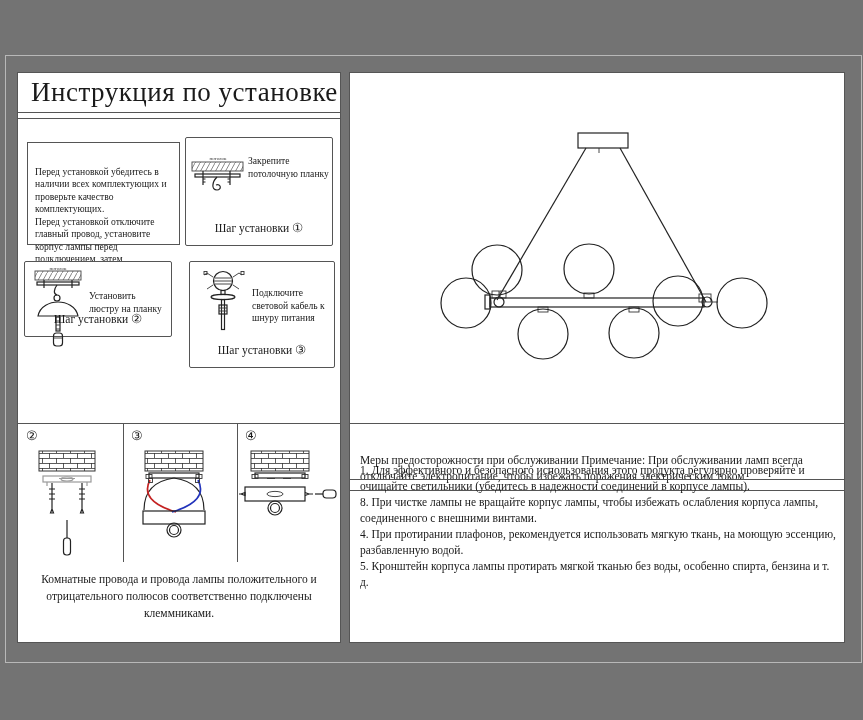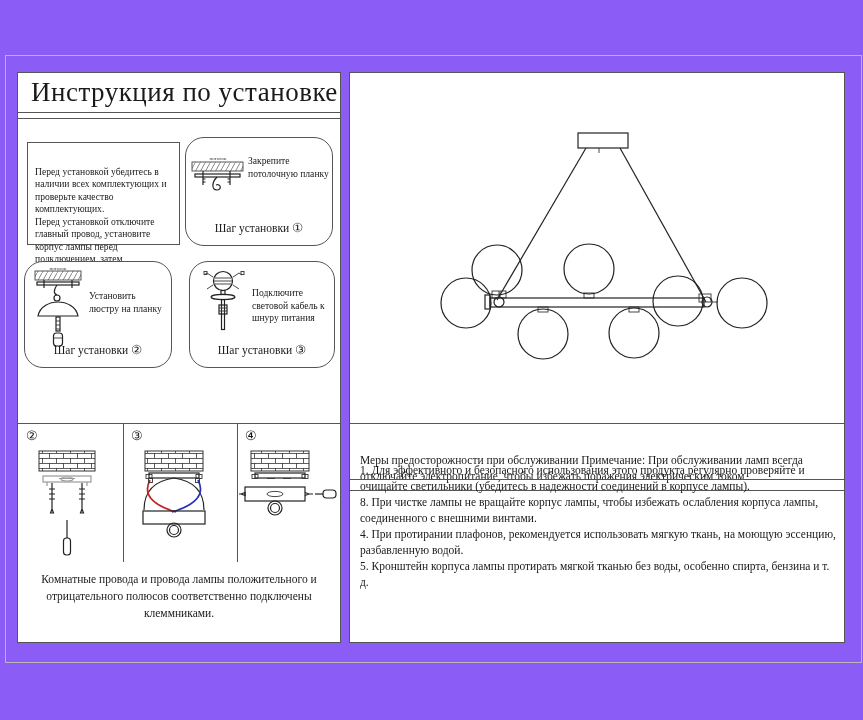--- a/index.html
+++ b/index.html
@@ -1,31 +1,31 @@
 <!DOCTYPE html>
 <html><head>
 <meta charset="utf-8">
 <style>
   html,body{margin:0;padding:0;background:#fff;}
-  #page{position:relative;width:863px;height:720px;background:#8b5cf6;overflow:hidden;
+  #page{position:relative;width:863px;height:720px;background:#737373;overflow:hidden;
         font-family:"Liberation Serif","DejaVu Serif",serif;color:#1a1a1a;}
   .abs{position:absolute;}
   #outer-frame{left:5px;top:55px;width:855px;height:606px;border:1px solid #b8b8b8;}
   
   #left-col{left:17px;top:72px;width:322px;height:569px;border:1px solid #555;background:#fff;}
   #title-bar{left:0;top:0;width:100%;height:39px;border-bottom:1px solid #555;
              display:flex;align-items:center;}
   #title-bar .t{font-size:27px;padding-left:13px;letter-spacing:.5px;white-space:nowrap;}
   #title-rule2{left:0;top:45px;width:100%;border-top:1px solid #555;height:0;}
   .ibox{border:1px solid #555;background:#fff;box-sizing:border-box;}
-  .round{border-radius:19px;}
+  .round{border-radius:2px;}
   #box-a{left:9px;top:59px;width:153px;height:103px;padding:10px 7px;
          font-size:9.6px;line-height:12.5px;white-space:pre-line;margin-top:10px;}
   #box-b{left:167px;top:64px;width:148px;height:109px;}
-  #box-c{left:6px;top:188px;width:148px;height:107px;font-family:Liberation Serif, serif;}
+  #box-c{left:6px;top:188px;width:148px;height:76px;font-family:Liberation Serif, serif;}
   #box-d{left:171px;top:188px;width:146px;height:107px;padding-left:15px;}
   .cap{position:absolute;font-size:9.6px;line-height:12.5px;}
   .steplbl{position:absolute;left:0;right:0;bottom:9px;text-align:center;font-size:11.5px;}
   .steplbl .circ{font-size:12.5px;}
   
   #diag-top-rule{left:0;top:350px;width:100%;border-top:1px solid #555;height:0;}
   .cell-div{top:350px;width:0;height:139px;border-left:1px solid #555;}
   .cell{top:350px;height:139px;}
   .cell-num{position:absolute;left:8px;top:5px;font-size:13px;}
   #bottom-note{left:10px;right:10px;top:498px;text-align:center;font-size:11.5px;line-height:17px;}

